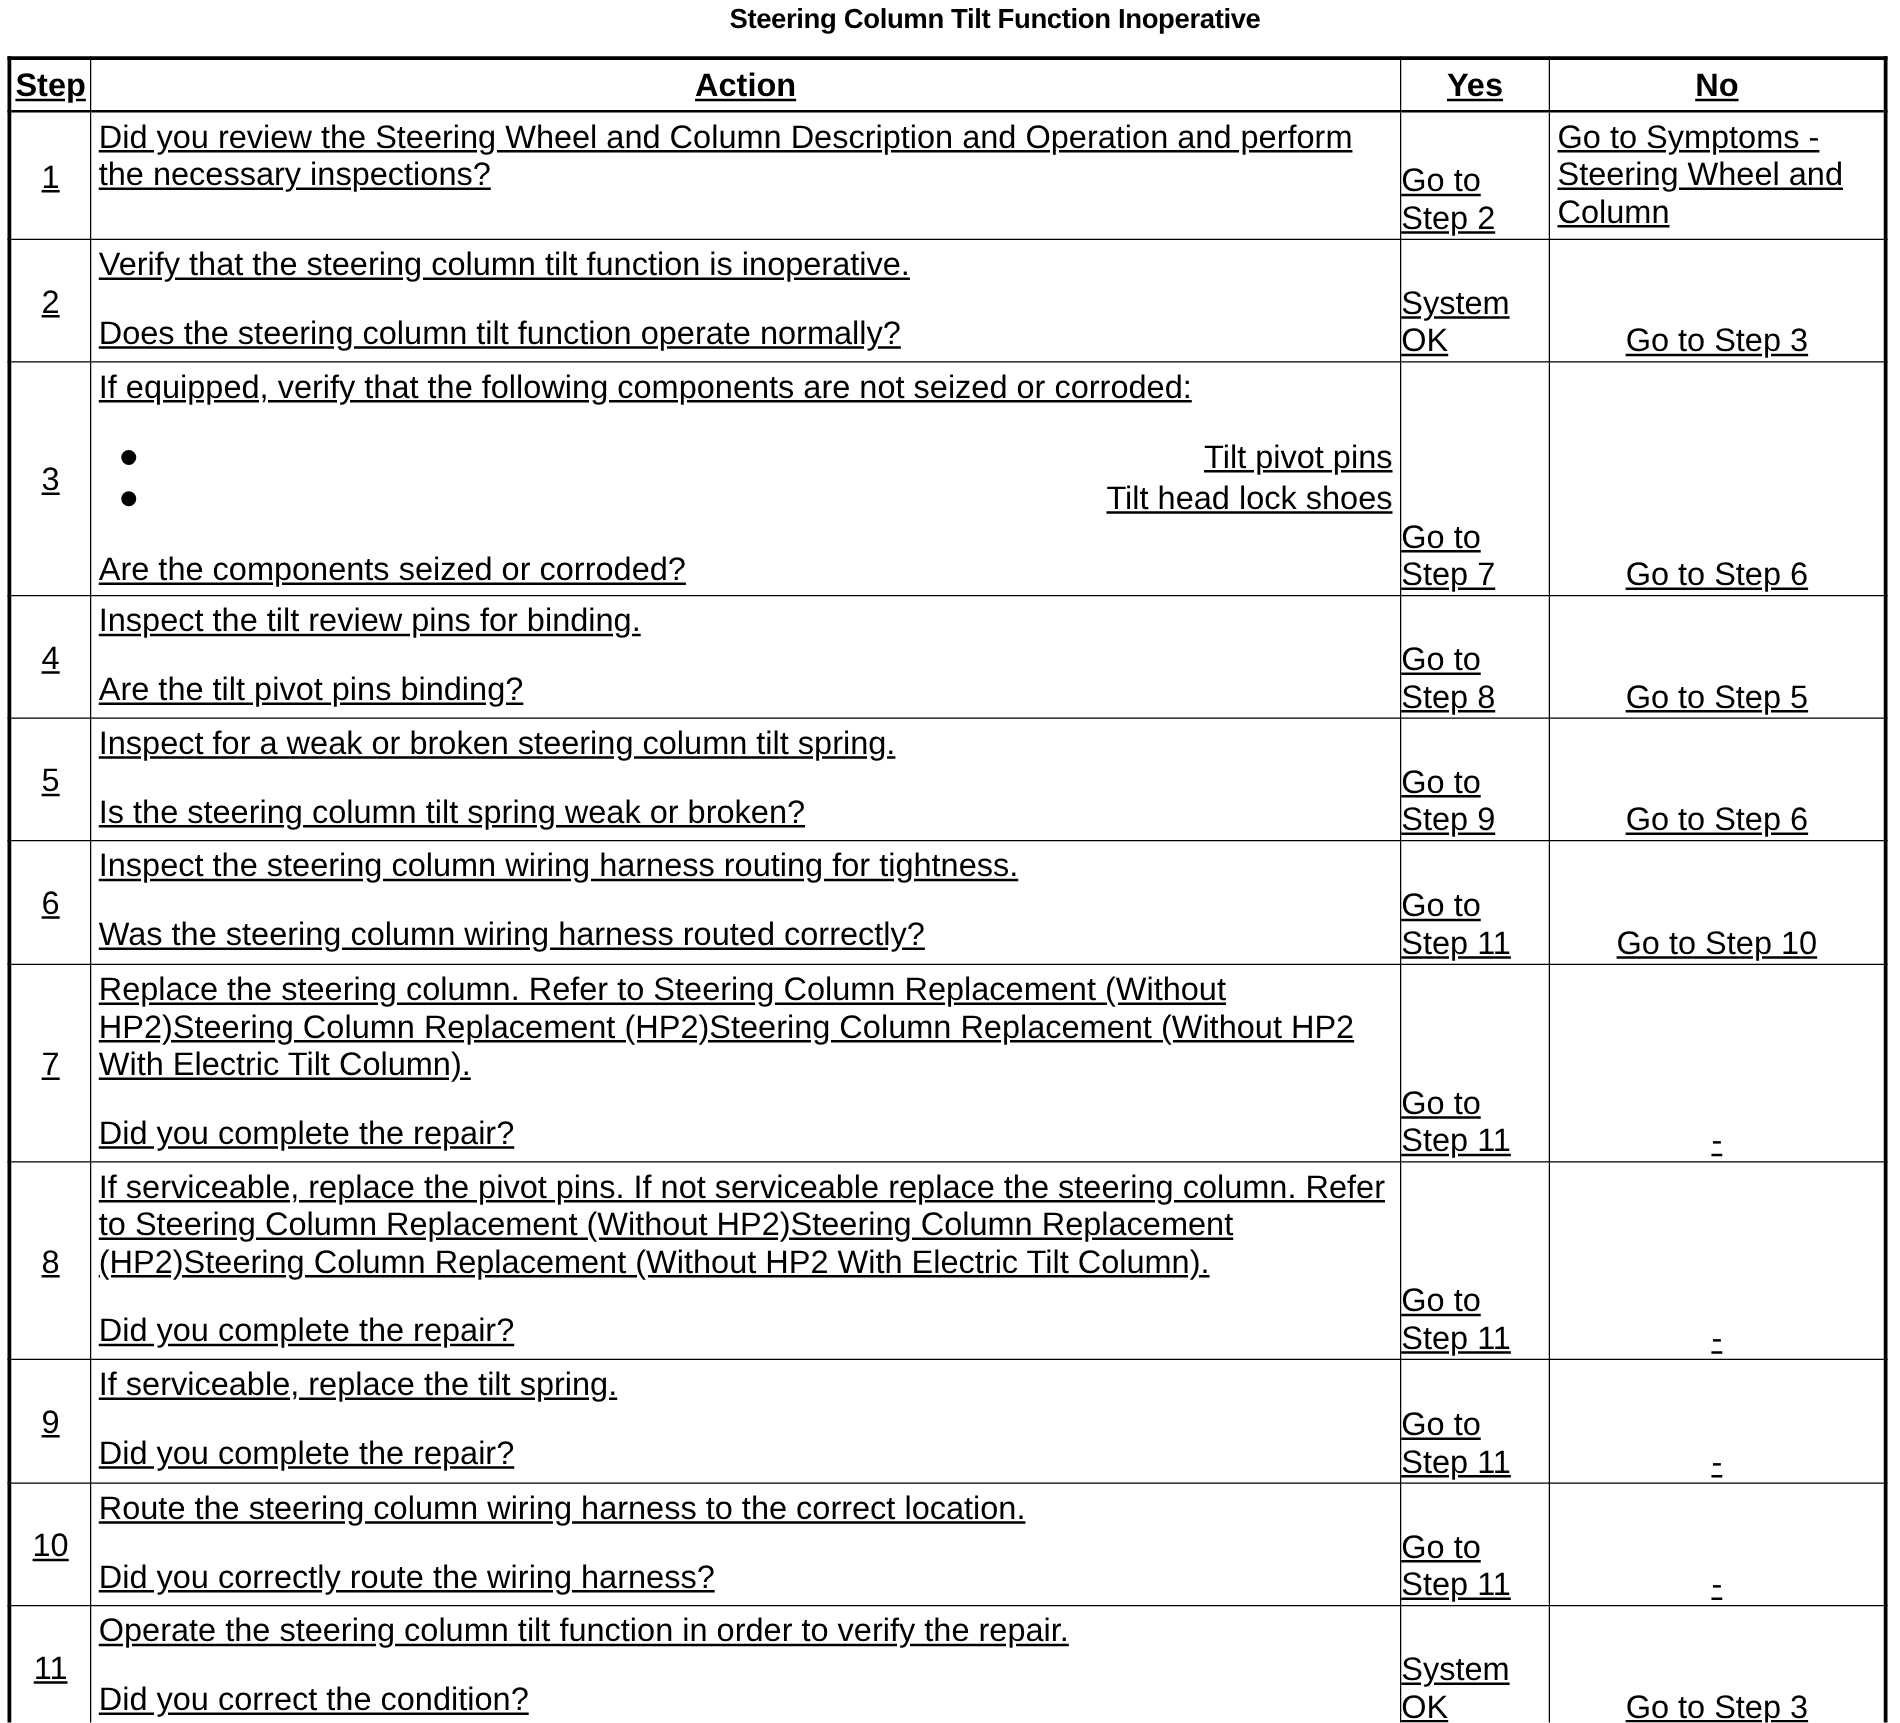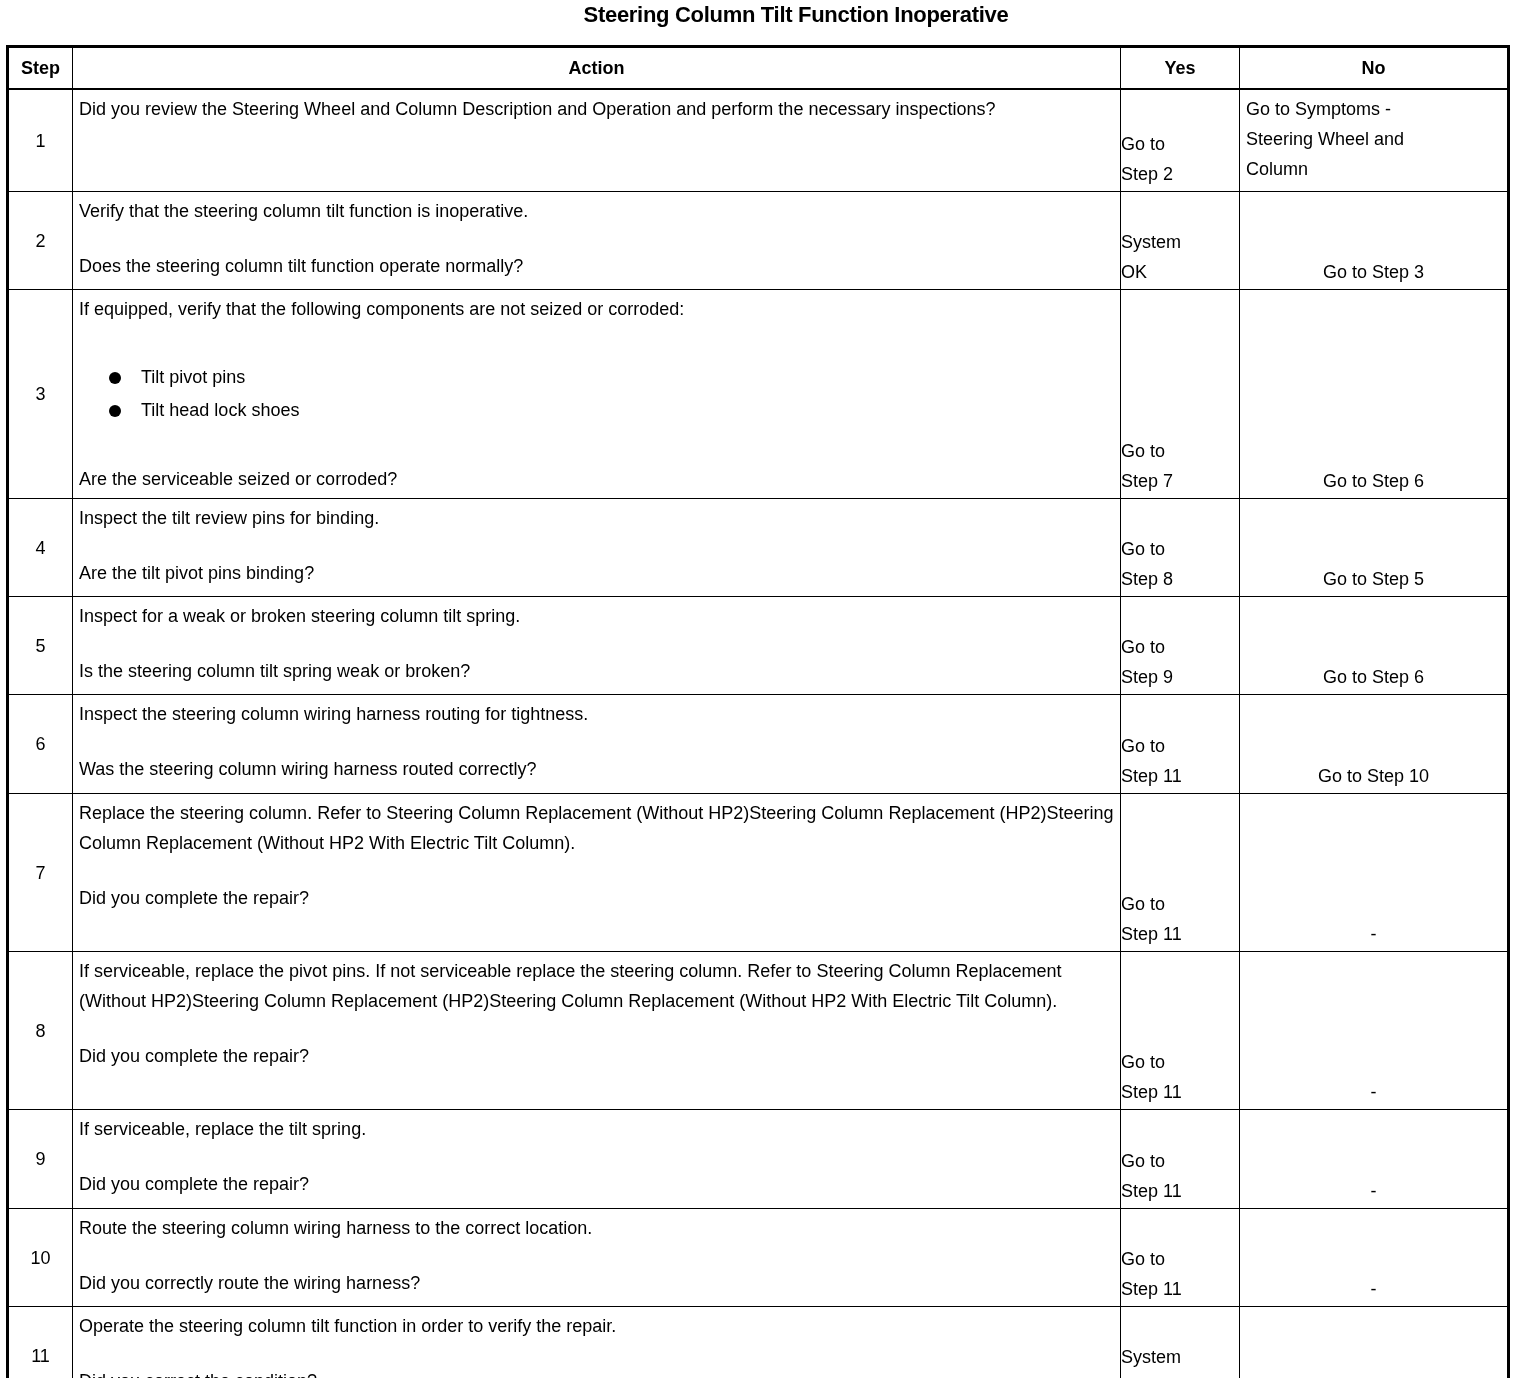--- a/index.html
+++ b/index.html
@@ -2,36 +2,36 @@
 <html><head>
 <meta charset="utf-8">
 <style>
   html, body { margin: 0; padding: 0; background: #ffffff; }
   body { width: 1520px; height: 1378px; position: relative; overflow: hidden;
          font-family: "Liberation Sans", "DejaVu Sans", sans-serif; color: #000; }
   .title { position: absolute; left: 0; top: 2px; width: 1512px; text-align: center;
            font-weight: bold; font-size: 22px; line-height: 26px; letter-spacing: -0.3px; padding-left: 40px; }
   table.proc { position: absolute; left: 6px; top: 45px; width: 1501px;
                border-collapse: collapse; border: 3px solid #000; table-layout: fixed; }
-  table.proc th, table.proc td { border: 1.5px solid #000; padding: 0; font-size: 18px; line-height: 30px; }
+  table.proc th, table.proc td { border: 1.5px solid #000; padding: 0; font-size: 26px; line-height: 30px; text-decoration: underline; }
   table.proc th { font-weight: bold; height: 40px; text-align: center; vertical-align: middle; }
   table.proc th { border-bottom: 2.5px solid #000; }
   col.c-step { width: 65px; }
   col.c-action { width: 1048px; }
   col.c-yes { width: 119px; }
   col.c-no { width: 269px; }
   td.step { text-align: center; vertical-align: middle; }
   td.action { vertical-align: top; padding: 4px 6px 4px 6px !important; }
   td.yes { text-align: left; vertical-align: bottom; padding-bottom: 2px !important; }
   td.no { vertical-align: bottom; padding-bottom: 2px !important; }
   td.no.center { text-align: center; }
   td.no.left { text-align: left; padding-left: 6px !important; vertical-align: top; padding-top: 4px !important; margin-left: 15px; }
   .para { margin: 0; }
   .gap { height: 25px; }
-  ul.bullets { list-style: none; margin: 12px; padding: 0; }
+  ul.bullets { list-style: none; margin: 0; padding: 0; text-align: right; }
   ul.bullets li { position: relative; padding-left: 50px; line-height: 33px; }
   ul.bullets li .dot { position: absolute; left: 18px; top: 11px; width: 12px; height: 12px;
                        border-radius: 50%; background: #000; }
   tr.r1 td { height: 93px; }
   tr.r2 td { height: 89px; }
   tr.r3 td { height: 178px; }
   tr.r4 td { height: 89px; }
   tr.r5 td { height: 89px; }
   tr.r6 td { height: 90px; }
   tr.r7 td { height: 149px; }
@@ -91,21 +91,21 @@
     <tr class="r3">
       <td class="step">3</td>
       <td class="action">
         <p class="para">If equipped, verify that the following components are not seized or corroded:</p>
         <div class="gap"></div>
         <ul class="bullets">
           <li><span class="dot"></span><span>Tilt pivot pins</span></li>
           <li><span class="dot"></span><span>Tilt head lock shoes</span></li>
         </ul>
         <div class="gap"></div>
-        <p class="para">Are the serviceable seized or corroded?</p>
+        <p class="para">Are the components seized or corroded?</p>
       </td>
       <td class="yes"><span class="yes-text">Go to
 Step 7</span></td>
       <td class="no center"><span class="no-text">Go to Step 6</span></td>
     </tr>
 
     <tr class="r4">
       <td class="step">4</td>
       <td class="action">
         <p class="para">Inspect the tilt review pins for binding.</p>

